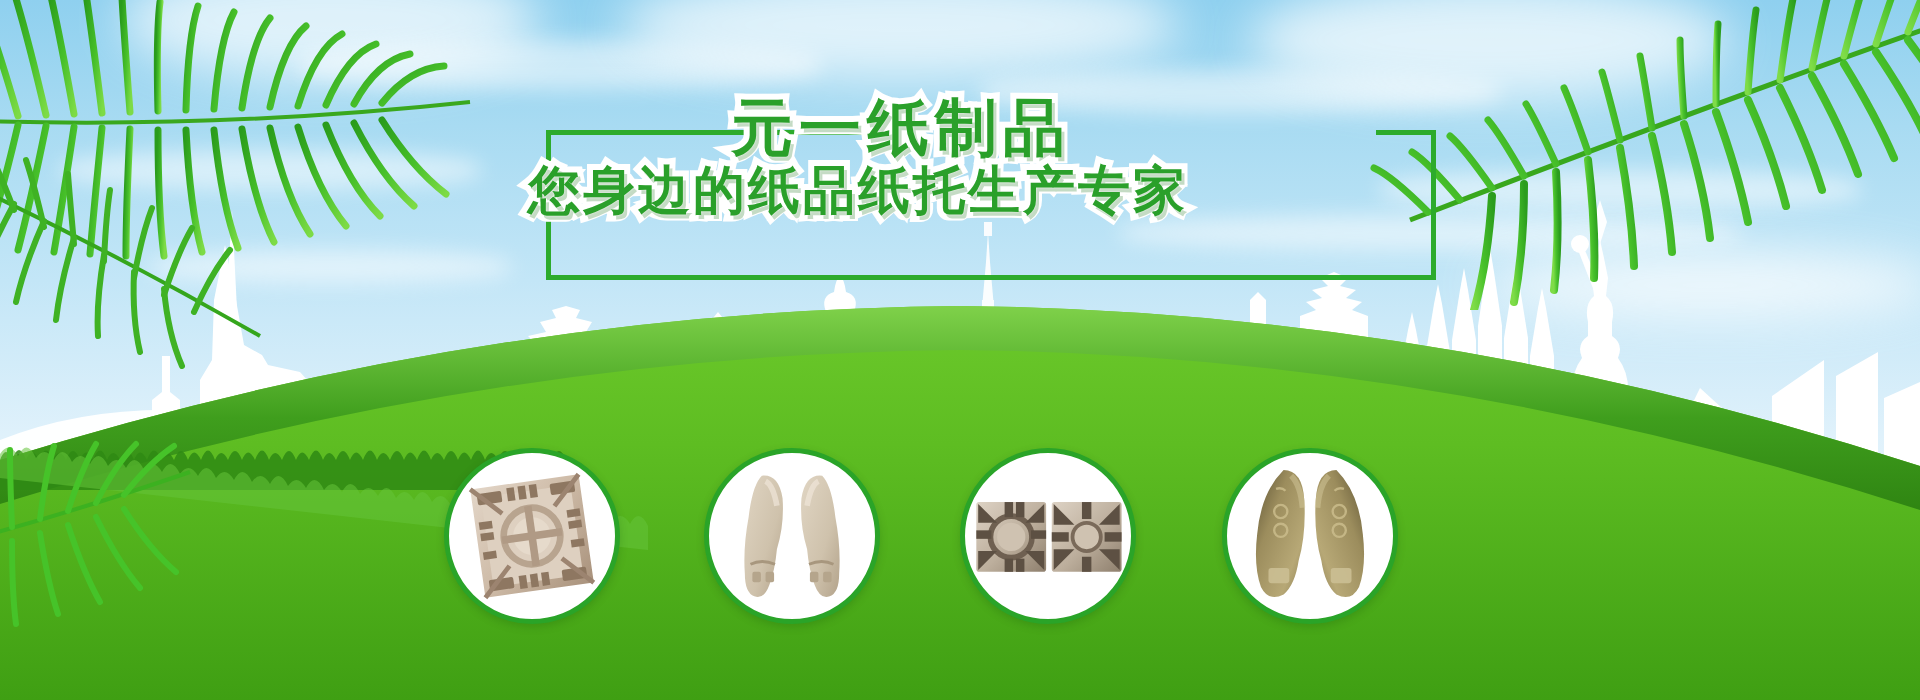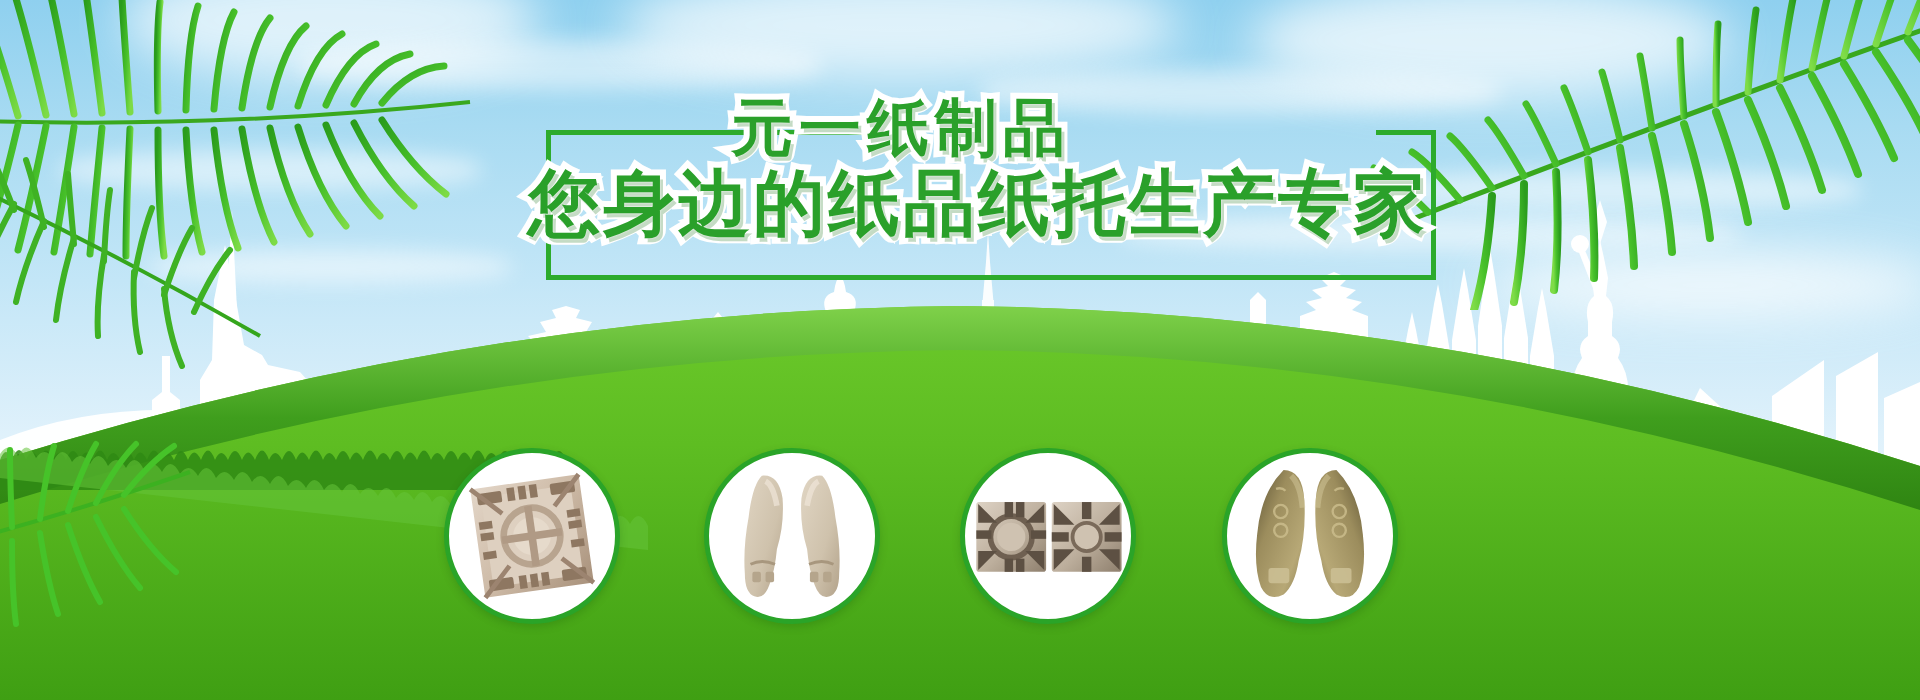--- a/index.html
+++ b/index.html
@@ -68,21 +68,21 @@
       0 0 2px #ffffff,
       3px 4px 0 rgba(20,110,20,.25);
   }
   #line1{
     left:185px; top:-44px;
     font-size:62px;
     letter-spacing:6px;
   }
   #line2{
     left:-18px; top:26px;
-    font-size:72px;
+    font-size:52px;
     letter-spacing:3px;
   }
 
   #subtitle{
     position:absolute;
     left:612px; top:292px;
     font-size:37px;
     color:#1d1d1d;
     letter-spacing:3px;
     white-space:nowrap;

